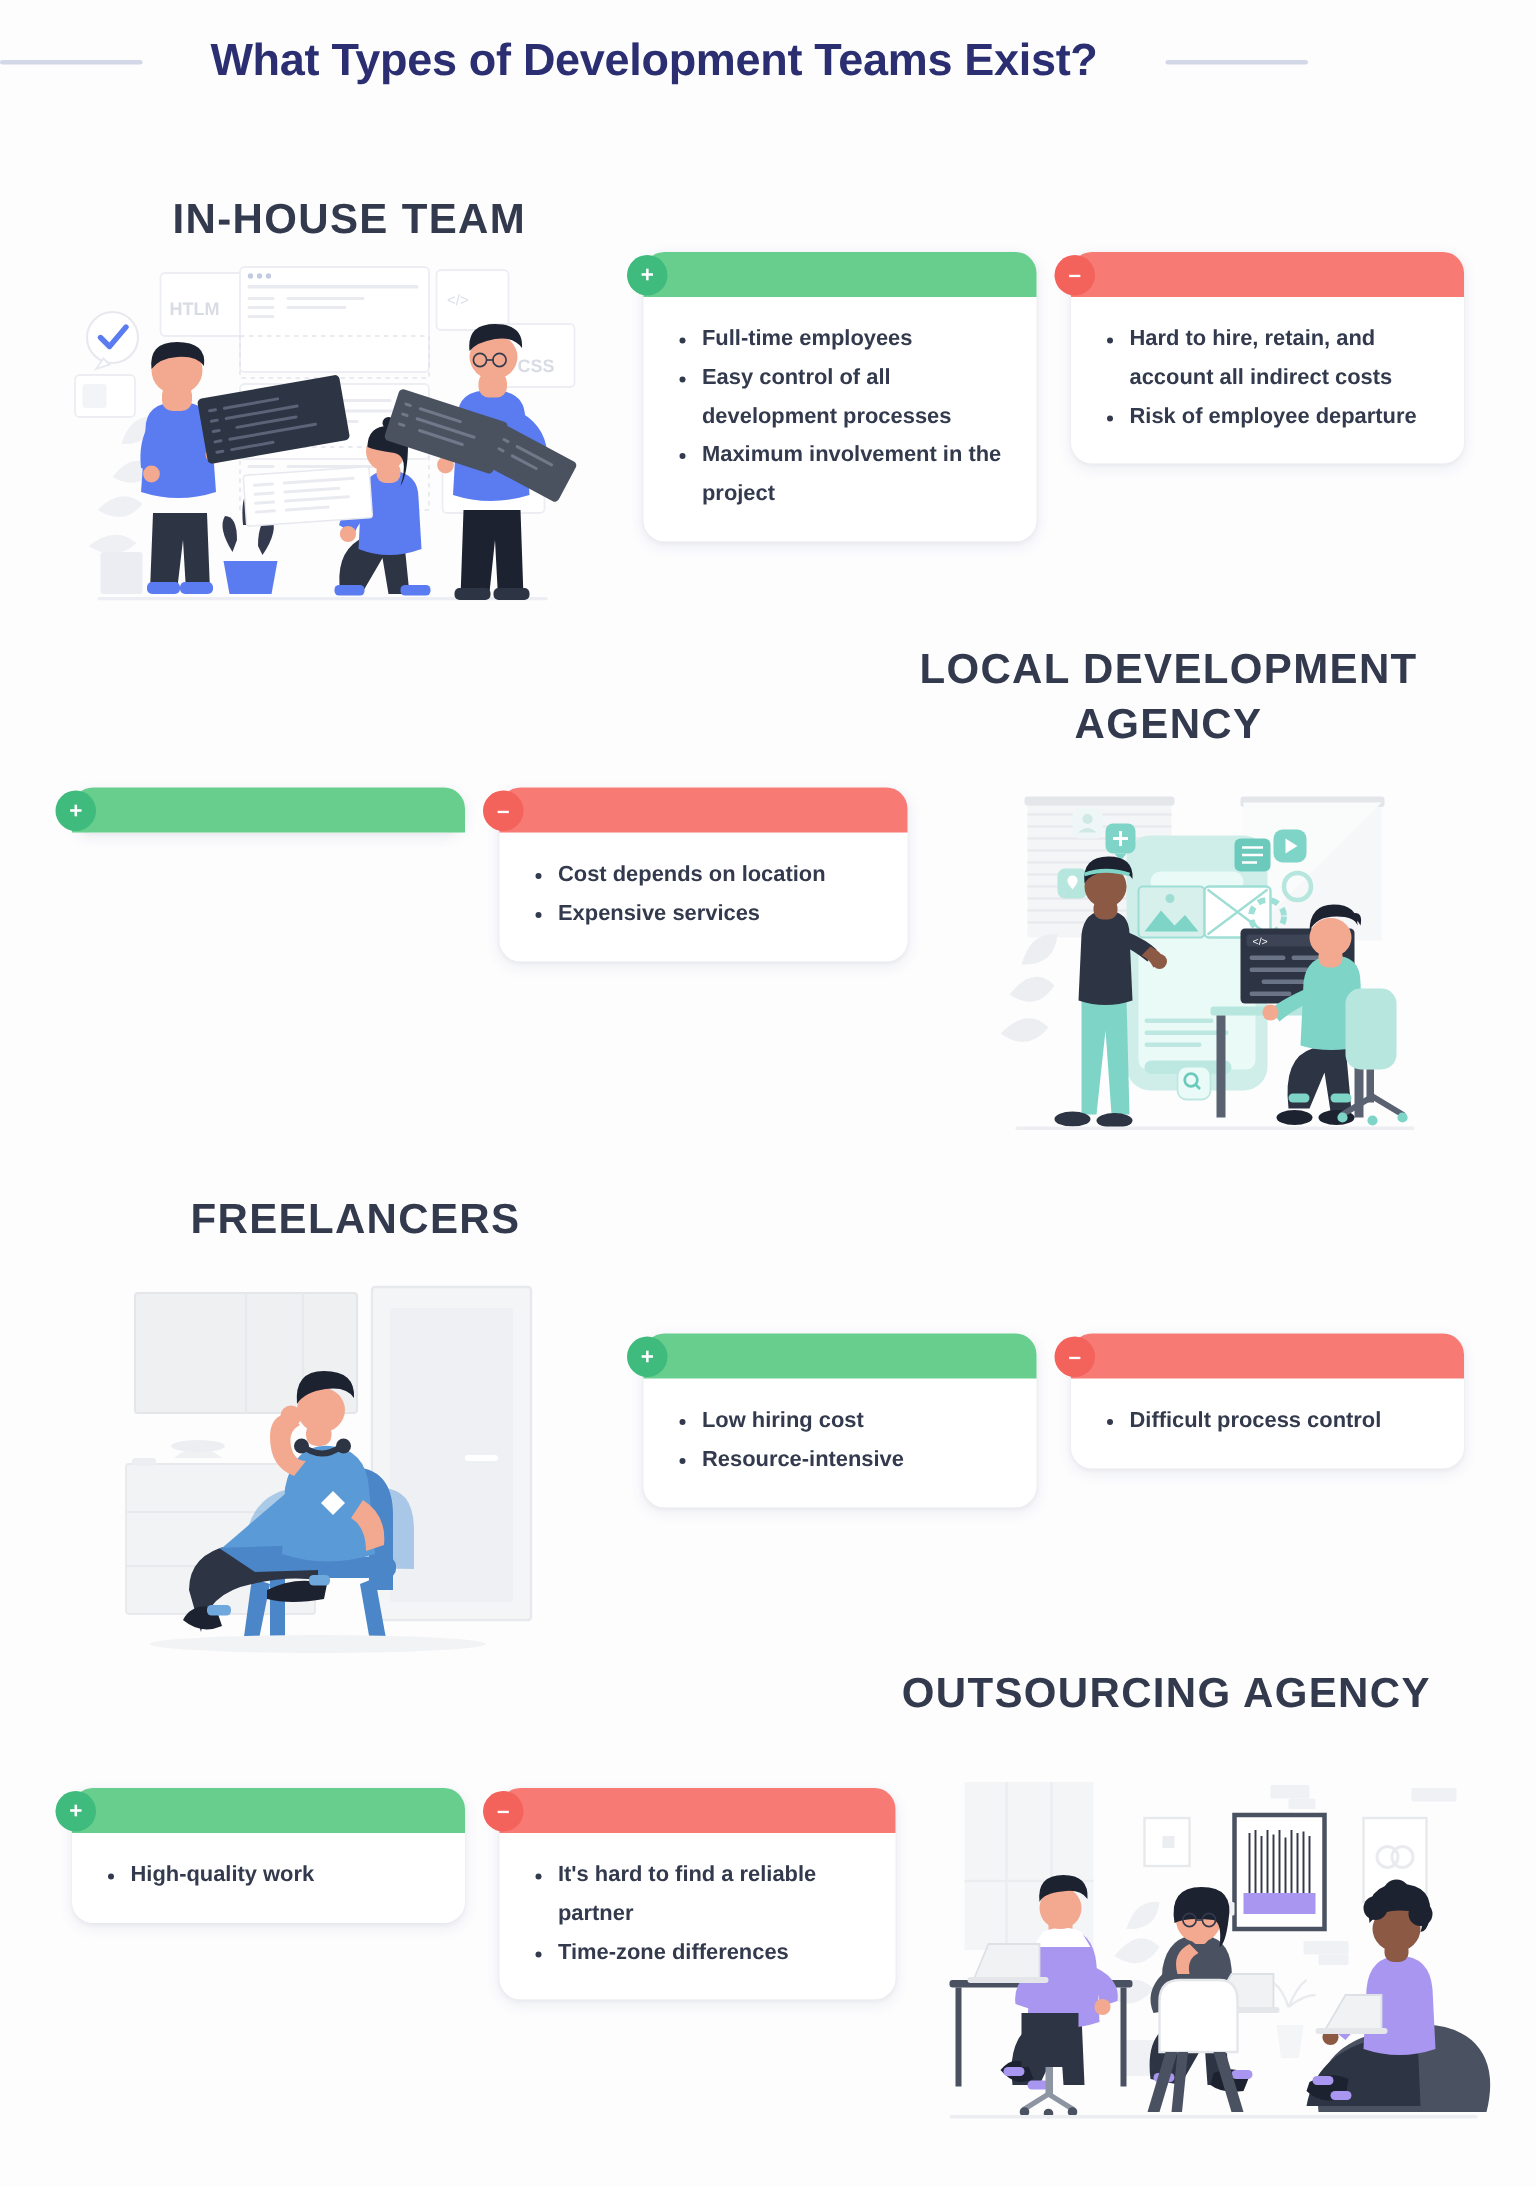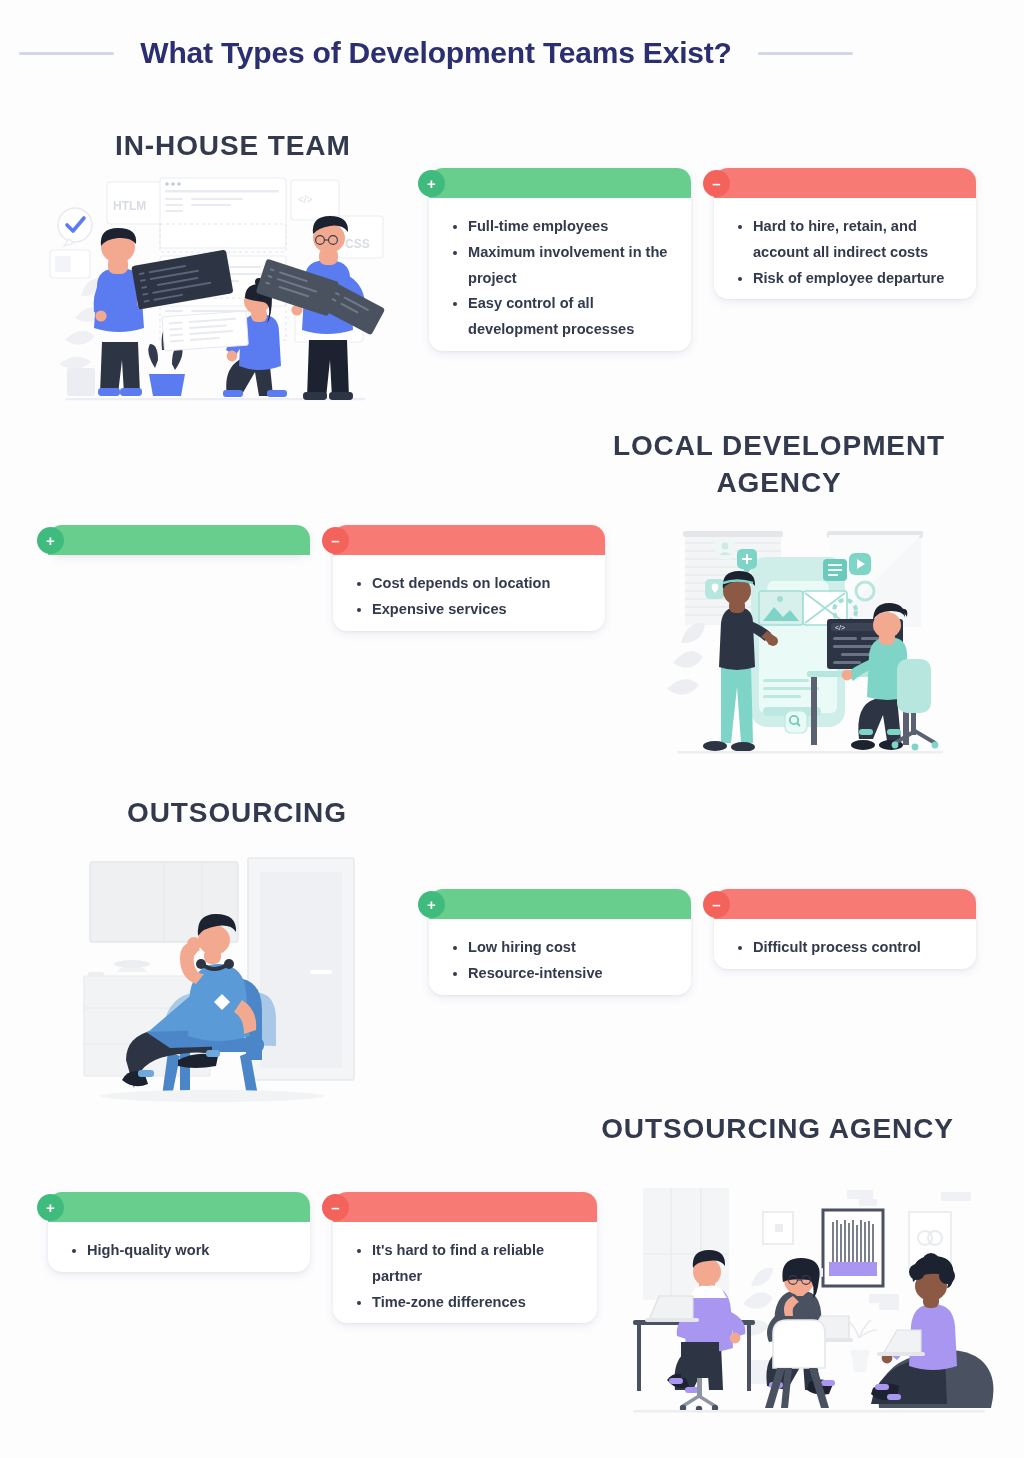--- a/index.html
+++ b/index.html
@@ -16,26 +16,26 @@
   .page {
     position: relative;
     width: 1024px;
     height: 1458px;
     background: #fdfdfe;
   }
 
   
   .title-row {
     position: absolute;
-    top: 36px;
+    top: 24px;
     left: 0;
     width: 872px;
     display: flex;
     align-items: center;
-    justify-content: center;
+    justify-content: space-between;
     gap: 26px;
   }
   .title-rule {
     height: 3px;
     width: 95px;
     background: #d3d8e8;
     border-radius: 2px;
     flex: none;
   }
   .page-title {
@@ -89,21 +89,21 @@
     color: #ffffff;
     font-size: 15px;
     font-weight: bold;
     line-height: 1;
   }
   .pc-card.pros .pc-badge { background: #3fbb7d; }
   .pc-card.cons .pc-badge { background: #f4625c; }
 
   .pc-list {
     list-style: none;
-    padding: 16px 20px 8px 22px;
+    padding: 16px 20px 18px 22px;
   }
   .pc-list li {
     position: relative;
     font-size: 14.6px;
     font-weight: bold;
     color: #333a4d;
     line-height: 1.77;
     padding-left: 17px;
   }
   .pc-list li::before {
@@ -144,21 +144,21 @@
 <div class="page">
 
   <div class="title-row">
     <div class="title-rule"></div>
     <h1 class="page-title">What Types of Development Teams Exist?</h1>
     <div class="title-rule"></div>
   </div>
 
   <div class="section-heading" id="heading-inhouse">IN-HOUSE TEAM</div>
   <div class="section-heading" id="heading-local">LOCAL DEVELOPMENT AGENCY</div>
-  <div class="section-heading" id="heading-freelance">OUTSOURCING</div>
+  <div class="section-heading" id="heading-freelance">FREELANCERS</div>
   <div class="section-heading" id="heading-outsource">OUTSOURCING AGENCY</div>
 
   <div class="illus" id="illus-inhouse">
     <svg viewBox="0 0 340 235" xmlns="http://www.w3.org/2000/svg">
 
       <g fill="#ffffff" stroke="#eceef3" stroke-width="1.2">
         <rect x="62" y="14" width="72" height="42" rx="3"></rect>
         <rect x="115" y="10" width="126" height="70" rx="3"></rect>
         <rect x="246" y="12" width="48" height="40" rx="3"></rect>
         <rect x="280" y="48" width="58" height="42" rx="3"></rect>
@@ -322,22 +322,22 @@
       </g>
     </svg>
   </div>
 
   <div class="pc-card pros" id="card-inhouse-pros">
     <div class="pc-head">
       <span class="pc-badge">+</span>
     </div>
     <ul class="pc-list">
       <li>Full-time employees</li>
+      <li>Easy control of all development processes</li>
       <li>Maximum involvement in the project</li>
-      <li>Easy control of all development processes</li>
     </ul>
   </div>
 
   <div class="pc-card cons" id="card-inhouse-cons">
     <div class="pc-head">
       <span class="pc-badge">–</span>
     </div>
     <ul class="pc-list">
       <li>Hard to hire, retain, and account all indirect costs</li>
       <li>Risk of employee departure</li>

